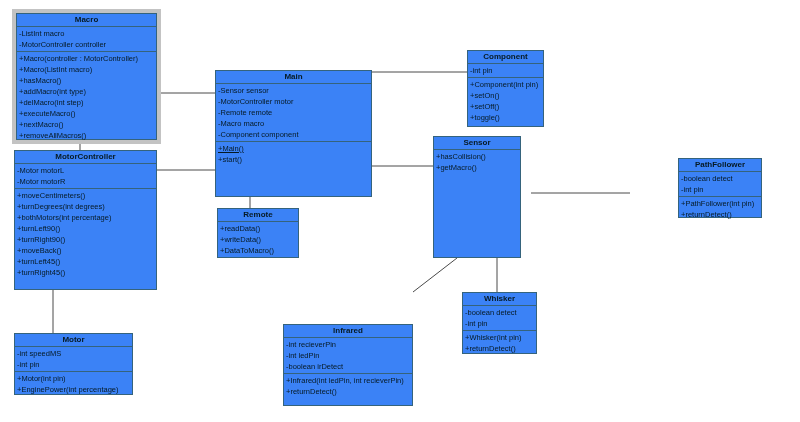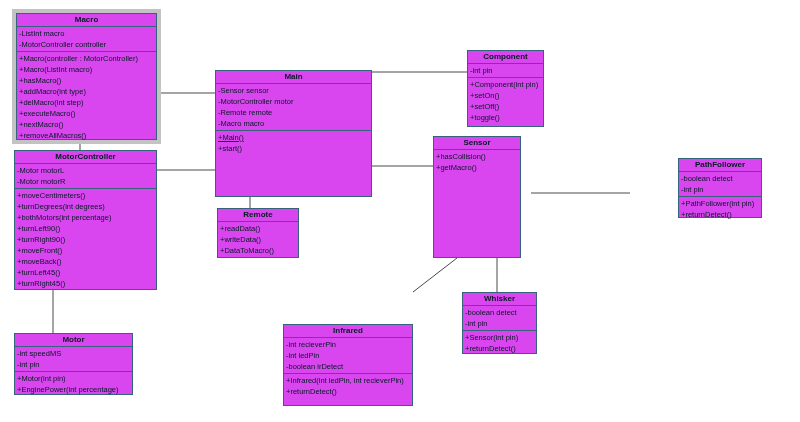--- a/index.html
+++ b/index.html
@@ -14,21 +14,21 @@
     width: 800px; height: 422px;
     background: #ffffff;
   }
   #connector-layer {
     position: absolute; left: 0; top: 0;
     width: 800px; height: 422px;
   }
   .class-box {
     position: absolute;
     box-sizing: border-box;
-    background: #d946ef;
+    background: #3b82f6;
     border: 1px solid #35637c;
     display: flex;
     flex-direction: column;
     color: #061a24;
   }
   .class-box.selected {
     outline: 4px solid #c3c3c3;
   }
   .class-title {
     flex: 0 0 auto;
@@ -97,33 +97,33 @@
       <div class="compartment attrs">
         <div class="member-row">-Motor motorL</div>
         <div class="member-row">-Motor motorR</div>
       </div>
       <div class="compartment methods">
         <div class="member-row">+moveCentimeters()</div>
         <div class="member-row">+turnDegrees(int degrees)</div>
         <div class="member-row">+bothMotors(int percentage)</div>
         <div class="member-row">+turnLeft90()</div>
         <div class="member-row">+turnRight90()</div>
-        <div class="member-row">+moveFront()</div>
         <div class="member-row">+moveBack()</div>
         <div class="member-row">+turnLeft45()</div>
         <div class="member-row">+turnRight45()</div>
       </div>
     </div>
     <div class="class-box" style="left: 215px; top: 70px; width: 157px; height: 127px;">
       <div class="class-title">Main</div>
       <div class="compartment attrs">
         <div class="member-row">-Sensor sensor</div>
         <div class="member-row">-MotorController motor</div>
         <div class="member-row">-Remote remote</div>
         <div class="member-row">-Macro macro</div>
+        <div class="member-row">-Component component</div>
       </div>
       <div class="compartment methods">
         <div class="member-row underline">+Main()</div>
         <div class="member-row">+start()</div>
       </div>
     </div>
     <div class="class-box" style="left: 467px; top: 50px; width: 77px; height: 77px;">
       <div class="class-title">Component</div>
       <div class="compartment attrs">
         <div class="member-row">-int pin</div>
@@ -173,21 +173,21 @@
         <div class="member-row">+returnDetect()</div>
       </div>
     </div>
     <div class="class-box" style="left: 462px; top: 292px; width: 75px; height: 62px;">
       <div class="class-title">Whisker</div>
       <div class="compartment attrs">
         <div class="member-row">-boolean detect</div>
         <div class="member-row">-int pin</div>
       </div>
       <div class="compartment methods">
-        <div class="member-row">+Sensor(int pin)</div>
+        <div class="member-row">+Whisker(int pin)</div>
         <div class="member-row">+returnDetect()</div>
       </div>
     </div>
     <div class="class-box" style="left: 14px; top: 333px; width: 119px; height: 62px;">
       <div class="class-title">Motor</div>
       <div class="compartment attrs">
         <div class="member-row">-int speedMS</div>
         <div class="member-row">-int pin</div>
       </div>
       <div class="compartment methods">

